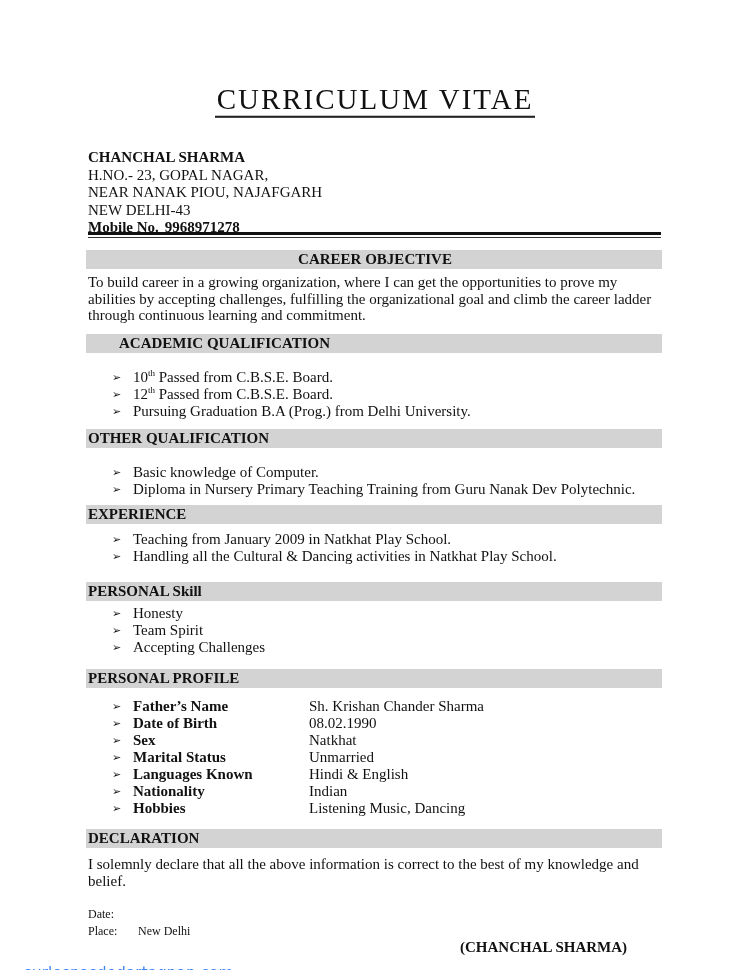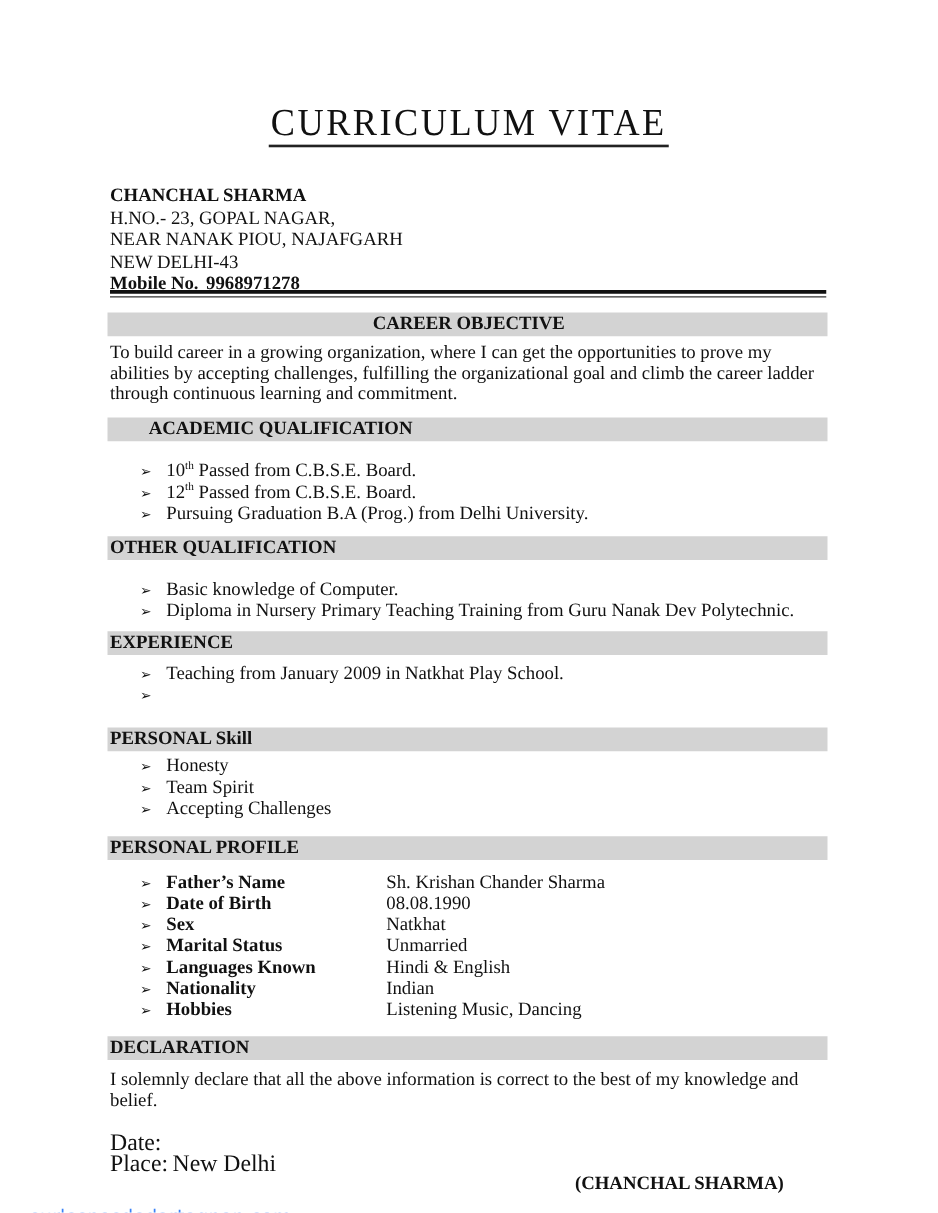--- a/index.html
+++ b/index.html
@@ -109,21 +109,21 @@
     sup { font-size: 9px; line-height: 0; vertical-align: 6px; }
     .profile li .k {
       display: inline-block;
       width: 176px;
       font-weight: bold;
     }
     .sign-lines {
       position: absolute;
       left: 88px;
       top: 870px;
-      font-size: 19px;
+      font-size: 12px;
       line-height: 17px;
     }
     .sign-lines .lbl { display: inline-block; width: 50px; }
     .signature {
       position: absolute;
       left: 460px;
       top: 903px;
       font-size: 15px;
       font-weight: bold;
     }
@@ -190,20 +190,21 @@
   </ul>
 
   <div class="section-bar" style="top:469px;">EXPERIENCE</div>
   <ul class="blist" style="top:495px;">
     <li>
       <span class="arrow">➢</span>
       <span>Teaching from January 2009 in Natkhat Play School.</span>
     </li>
     <li>
       <span class="arrow">➢</span>
+      <span>Handling all the Cultural &amp; Dancing activities in Natkhat Play School.</span>
     </li>
   </ul>
 
   <div class="section-bar" style="top:546px;">PERSONAL Skill</div>
   <ul class="blist" style="top:569px;">
     <li>
       <span class="arrow">➢</span>
       <span>Honesty</span>
     </li>
     <li>
@@ -217,21 +218,21 @@
   </ul>
 
   <div class="section-bar" style="top:633px;">PERSONAL PROFILE</div>
   <ul class="blist profile" style="top:662px;">
     <li>
       <span class="arrow">➢</span>
       <span class="k">Father’s Name</span><span>Sh. Krishan Chander Sharma</span>
     </li>
     <li>
       <span class="arrow">➢</span>
-      <span class="k">Date of Birth</span><span>08.08.1990</span>
+      <span class="k">Date of Birth</span><span>08.02.1990</span>
     </li>
     <li>
       <span class="arrow">➢</span>
       <span class="k">Sex</span><span>Natkhat</span>
     </li>
     <li>
       <span class="arrow">➢</span>
       <span class="k">Marital Status</span><span>Unmarried</span>
     </li>
     <li>

